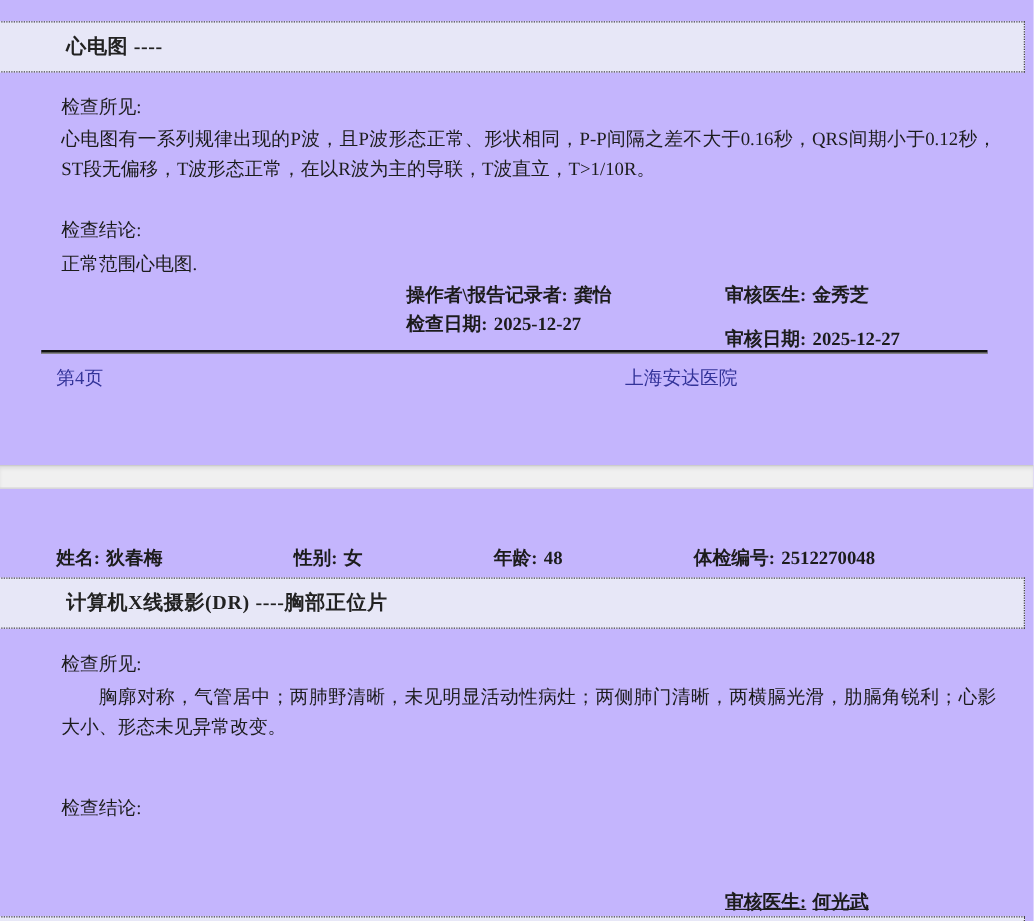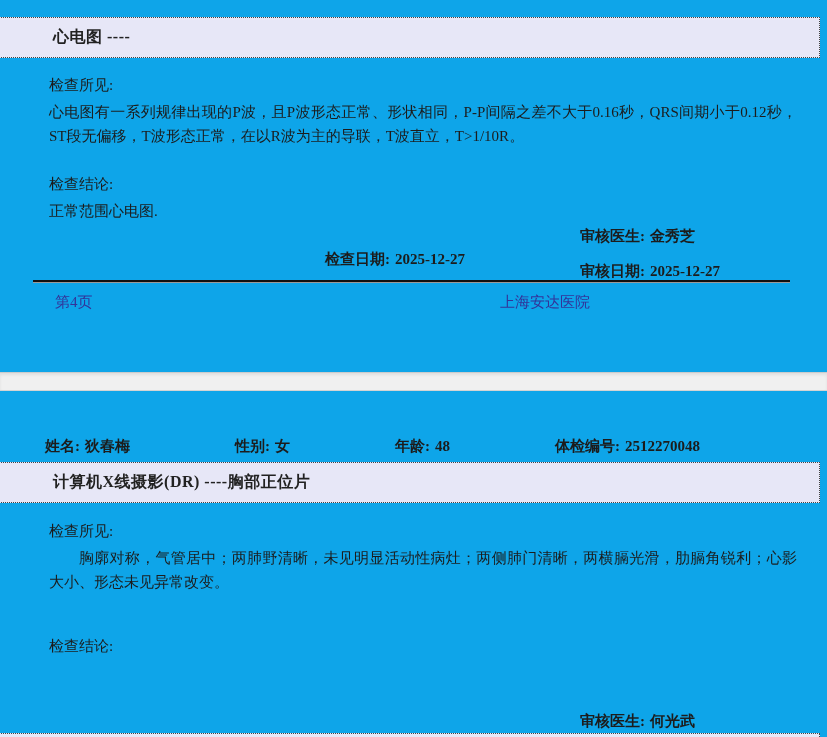--- a/index.html
+++ b/index.html
@@ -9,21 +9,21 @@
   }
   body {
     font-family: "Liberation Serif", "DejaVu Serif", serif;
     color: #1c1c1c;
   }
   #page {
     position: relative;
     width: 827px;
     height: 737px;
     overflow: hidden;
-    background: #0ea5e9;
+    background: #c4b5fd;
   }
   .abs { position: absolute; }
 
   
   .section-bar {
     left: -6px;
     width: 826px;
     height: 41px;
     background: #e7e7f7;
     border: 1px dotted #444;
@@ -93,33 +93,36 @@
   </div>
 
   <div class="abs label-text" style="top:76px; left:49px;">检查所见:</div>
 
   <div class="abs body-para" style="top:100px; left:49px; width:748px;">心电图有一系列规律出现的P波，且P波形态正常、形状相同，P-P间隔之差不大于0.16秒，QRS间期小于0.12秒，ST段无偏移，T波形态正常，在以R波为主的导联，T波直立，T&gt;1/10R。</div>
 
   <div class="abs label-text" style="top:175px; left:49px;">检查结论:</div>
 
   <div class="abs label-text" style="top:202px; left:49px;">正常范围心电图.</div>
 
+  <div class="abs sig-line" style="top:227px; left:325px;">
+    <span>操作者\报告记录者:</span><span class="val">龚怡</span>
+  </div>
   <div class="abs sig-line" style="top:227px; left:580px;">
     <span>审核医生:</span><span class="val">金秀芝</span>
   </div>
   <div class="abs sig-line" style="top:250px; left:325px;">
     <span>检查日期:</span><span class="val">2025-12-27</span>
   </div>
   <div class="abs sig-line" style="top:250px; left:580px;margin-top:12px;">
     <span>审核日期:</span><span class="val">2025-12-27</span>
   </div>
 
   <div class="abs footer-rule" style="top:280px; left:33px; width:757px;"></div>
 
-  <div class="abs footer-text" style="top:293px; left:55px; color:#333399;">第4页</div>
+  <div class="abs footer-text" style="top:293px; left:45px; color:#333399;">第4页</div>
 
   <div class="abs footer-text" style="top:293px; left:500px; color:#333399;">上海安达医院</div>
 
   <div class="abs page-gap" style="top:372px;"></div>
 
   <div class="abs patient-cell" style="top:437px; left:45px;">
     <span>姓名:</span><span class="val">狄春梅</span>
   </div>
   <div class="abs patient-cell" style="top:437px; left:235px;">
     <span>性别:</span><span class="val">女</span>
@@ -135,19 +138,19 @@
     <span>计算机X线摄影(DR)  ----胸部正位片</span>
   </div>
 
   <div class="abs label-text" style="top:522px; left:49px;">检查所见:</div>
 
   <div class="abs body-para indent2" style="top:546px; left:49px; width:748px;font-family:Liberation Serif, serif;">胸廓对称，气管居中；两肺野清晰，未见明显活动性病灶；两侧肺门清晰，两横膈光滑，肋膈角锐利；心影大小、形态未见异常改变。</div>
 
   <div class="abs label-text" style="top:637px; left:49px;">检查结论:</div>
 
 
-  <div class="abs sig-line" style="top:712px; left:580px;">
+  <div class="abs sig-line" style="top:712px; left:580px;text-decoration:underline;">
     <span>审核医生:</span><span class="val">何光武</span>
   </div>
 
   <div class="abs section-bar" style="top:733px; height:30px;"></div>
 
 </div>
 
 </body></html>

